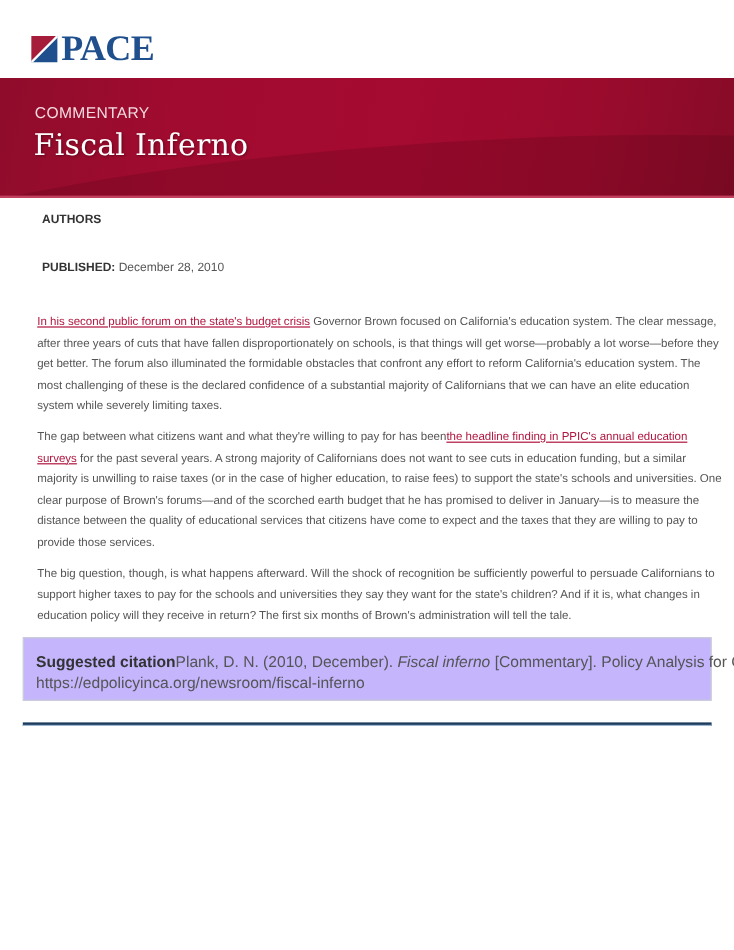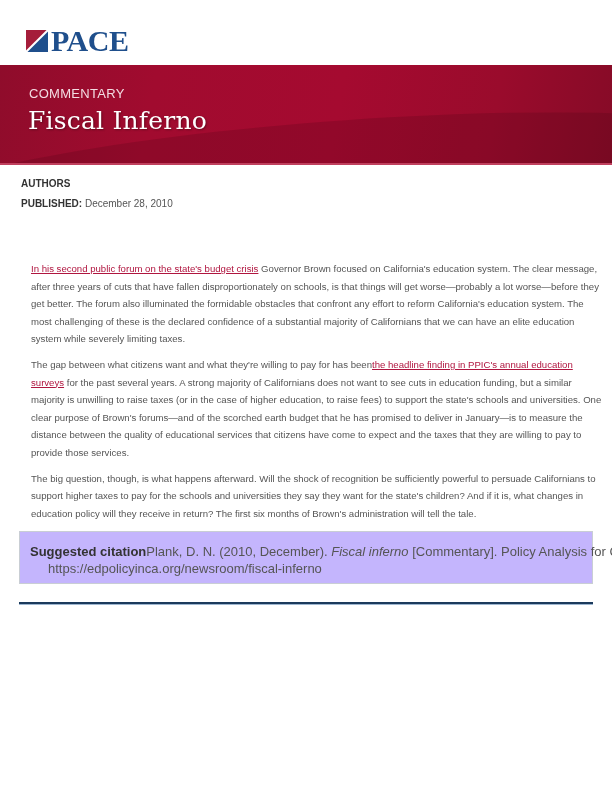--- a/index.html
+++ b/index.html
@@ -26,34 +26,34 @@
     content: ""; position: absolute; left: 0; bottom: 0; width: 100%; height: 2px; background: #c0405e;
   }
   .banner-kicker {
     position: absolute; left: 29px; top: 21px; font-size: 13px; color: #f3dce2;
     letter-spacing: 0.3px; text-transform: uppercase;
   }
   .banner-title {
     position: absolute; left: 28px; top: 41px; font-family: "DejaVu Serif", "Liberation Serif", serif;
     font-size: 25px; color: #ffffff; text-shadow: 1px 1px 2px rgba(0,0,0,0.35); letter-spacing: 0.2px;
   }
-  .meta { position: absolute; left: 21px; top: 176px; font-size: 10px; line-height: 15.5px; color: #555; }
+  .meta { position: absolute; left: 35px; top: 176px; font-size: 10px; line-height: 15.5px; color: #555; }
   .meta-label { font-weight: bold; color: #333; }
   .author-row { display: flex; }
   .author-name { width: 68px; }
-  .published { margin-top: 4px; }
+  .published { margin-top: 24px; }
   .content { position: absolute; left: 31px; top: 260px; width: 574px; font-size: 9.6px; line-height: 17.6px; color: #555; }
   .content p { margin: 0 0 8px 0; }
   .content a { color: #b0153f; text-decoration: underline; }
   .citation {
     position: absolute; left: 19px; top: 531px; width: 572px; height: 51px;
     background: #c4b5fd; border: 1px solid #c9ced4; font-size: 13px; color: #555;
   }
   .citation .line1 { position: absolute; left: 10px; top: 12px; white-space: nowrap; }
-  .citation .line2 { position: absolute; left: 28px; top: 29px; white-space: nowrap; }
+  .citation .line2 { position: absolute; left: 10px; top: 29px; white-space: nowrap; }
   .citation .label { font-weight: bold; color: #333; }
   .divider { position: absolute; left: 19px; top: 602px; width: 574px; height: 2px; background: #1b3a5c; border-bottom: 1px solid #9db6d0; }
 </style>
 </head>
 <body>
 
 <div class="logo">
   <svg width="22" height="22" viewBox="0 0 22 22">
     <polygon points="0,0 22,0 0,22" fill="#a51d3a"></polygon>
     <polygon points="22,0 22,22 0,22" fill="#1f4f8c"></polygon>

